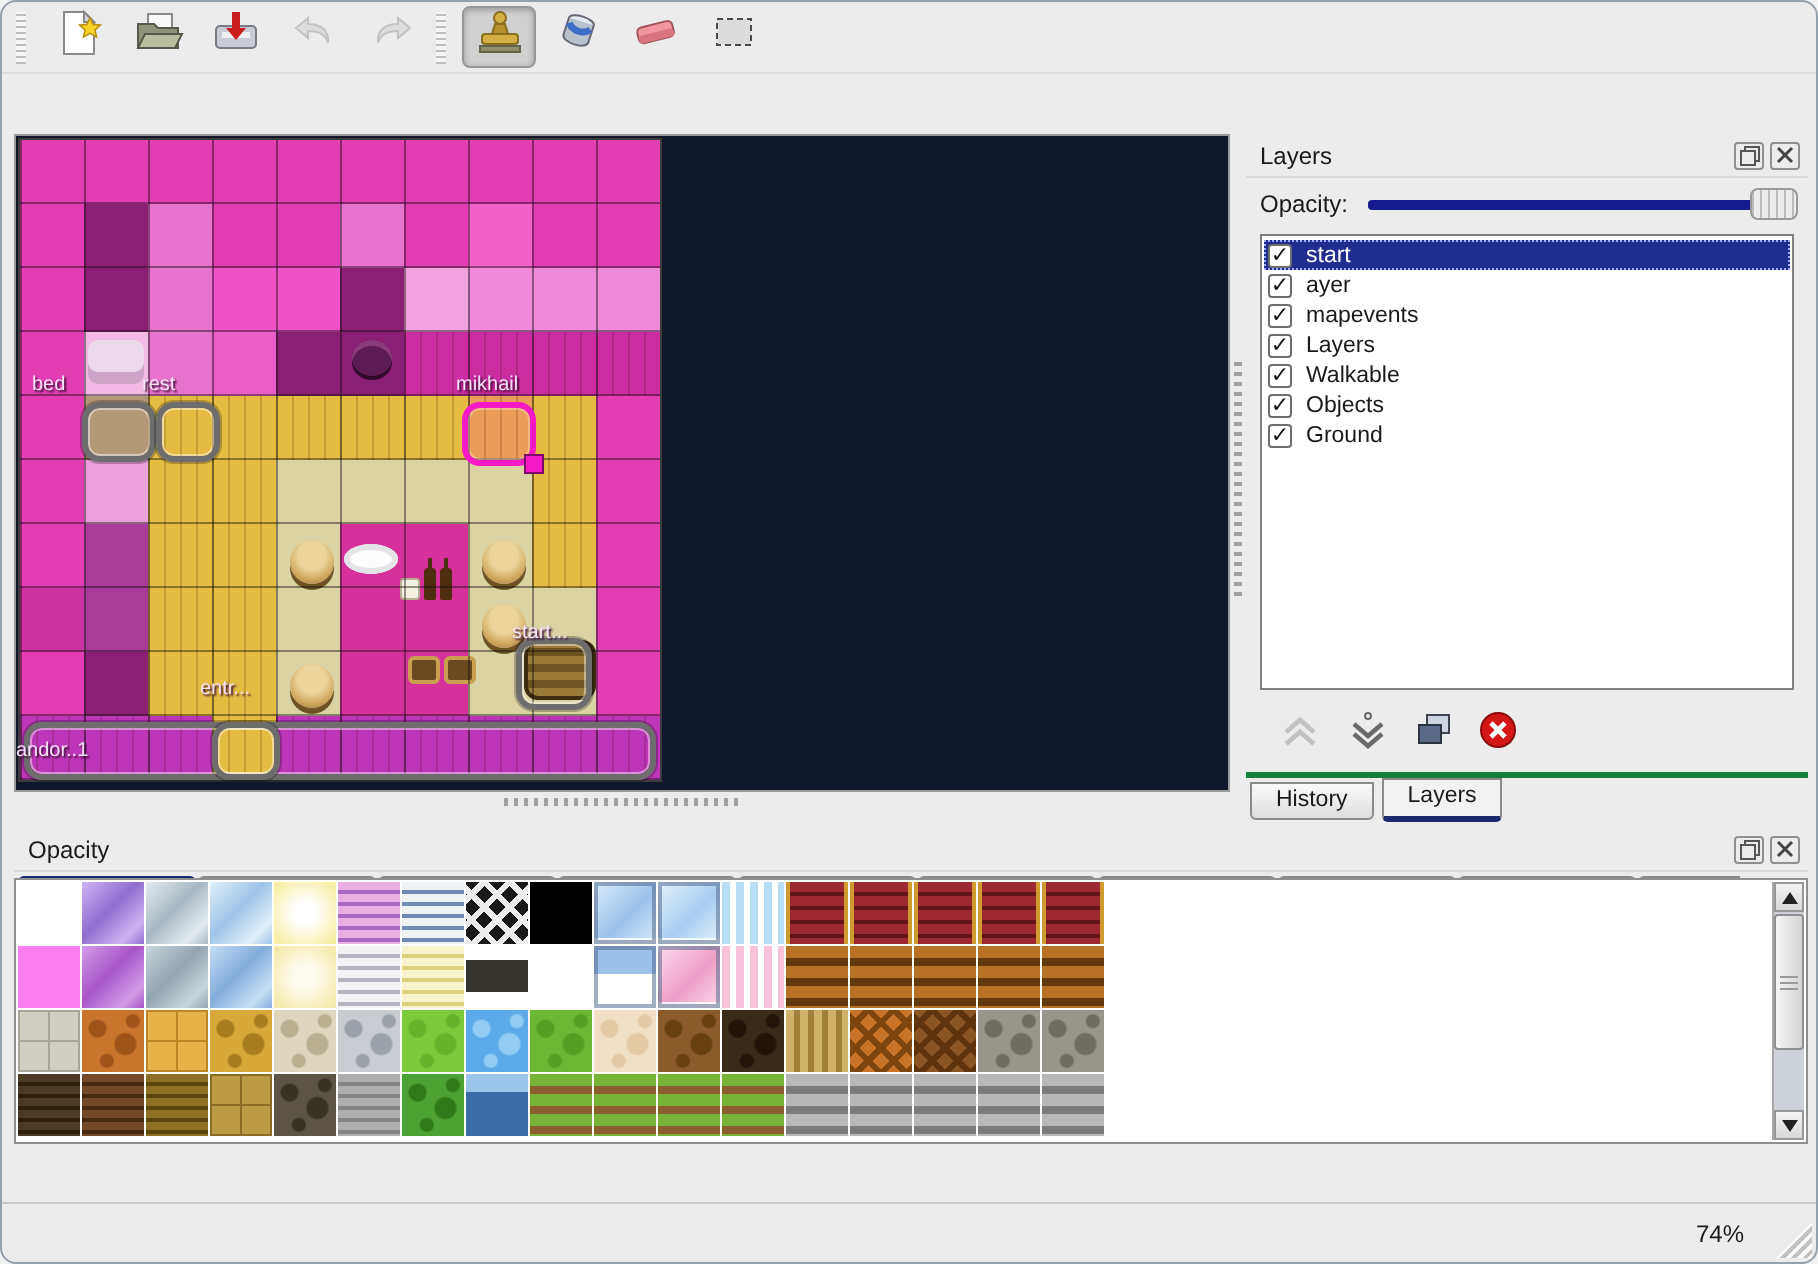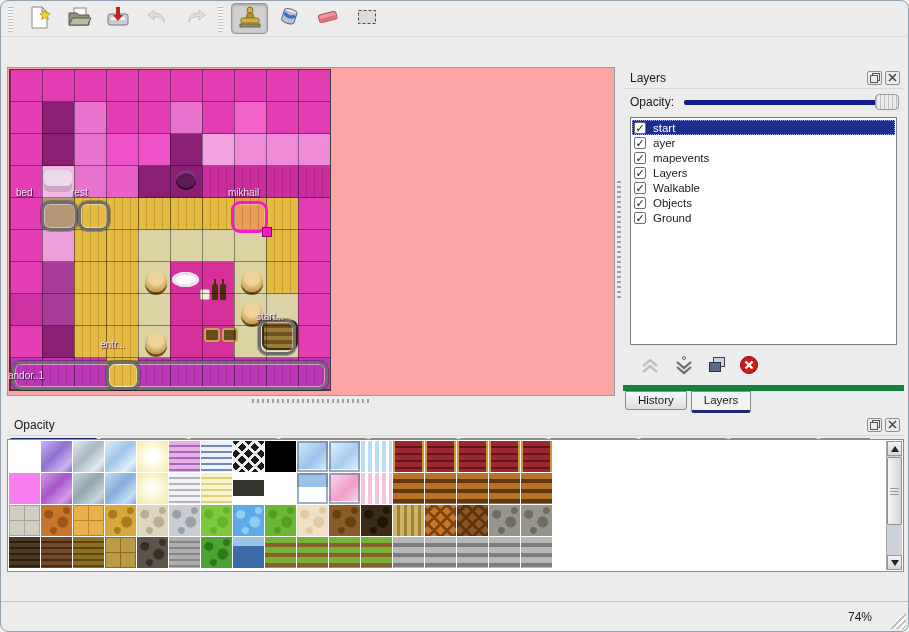--- a/index.html
+++ b/index.html
@@ -10,21 +10,21 @@
   .menubar{height:28px;display:flex;align-items:center;padding-left:8px;}
   .menu-item{padding:5px 10px;font-size:12.5px;cursor:default;}
   .menu-item u{text-decoration:underline;}
   
   .toolbar{height:36px;display:flex;align-items:center;padding-left:4px;border-bottom:1px solid #dcdcdc;}
   .tgrip{width:5px;height:26px;margin:0 7px 0 3px;background:repeating-linear-gradient(0deg,#bdbdbd 0 1px,#f6f6f6 1px 3px);}
   .tbtn{width:37px;height:31px;display:flex;align-items:center;justify-content:center;border-radius:4px;border:1px solid transparent;margin:0 1px;}
   .tbtn.active{background:#d0d0d0;border:1px solid #979797;box-shadow:inset 0 1px 3px rgba(0,0,0,.28);}
   .tbtn.disabled svg{opacity:.5;filter:grayscale(1);}
   
-  .map-area{position:absolute;left:6px;top:66px;width:608px;height:329px;background:#fca5a5;border:1px solid #9a9a9a;overflow:hidden;}
+  .map-area{position:absolute;left:6px;top:66px;width:608px;height:329px;background:#0f172a;border:1px solid #9a9a9a;overflow:hidden;}
   .map-canvas{position:absolute;left:1px;top:1px;width:322px;height:322px;border:1px solid #3c3c3c;background:#c84fb4;}
   .map-tiles{position:absolute;inset:0;display:grid;grid-template-columns:repeat(10,32px);grid-auto-rows:32px;}
   .map-grid{position:absolute;inset:0;pointer-events:none;background-image:
      repeating-linear-gradient(90deg,rgba(10,10,10,.42) 0 1px,transparent 1px 32px),
      repeating-linear-gradient(0deg,rgba(10,10,10,.42) 0 1px,transparent 1px 32px);}
   .obj-rect{position:absolute;border:3px solid #6d6d6d;border-radius:9px;box-shadow:inset 0 0 0 1px rgba(255,255,255,.45),0 0 0 1px rgba(0,0,0,.25);}
   .obj-rect.selected{border-color:#f519c6;box-shadow:inset 0 0 0 1px rgba(255,255,255,.3);}
   .obj-handle{position:absolute;right:-7px;bottom:-7px;width:10px;height:10px;background:#f519c6;border:1px solid #7c0a64;}
   .obj-label{position:absolute;font-size:10px;color:#f3e2f5;text-shadow:1px 1px 1px #3c0b34;white-space:nowrap;pointer-events:none;}
   .deco{position:absolute;}
@@ -48,21 +48,21 @@
   .mini-btn{width:15px;height:14px;margin-left:3px;border:1px solid #8f8f8f;background:#ececec;display:flex;align-items:center;justify-content:center;border-radius:2px;}
   .opacity-row{display:flex;align-items:center;height:26px;padding:0 7px;font-size:12px;}
   .op-track{flex:1;height:5px;margin-left:10px;background:#141b8c;border-radius:2px;position:relative;}
   .op-handle{position:absolute;right:-2px;top:-6px;width:24px;height:16px;border:1px solid #9a9a9a;border-radius:4px;
      background:repeating-linear-gradient(90deg,#bdbdbd 0 1px,#ececec 1px 4px);}
   .layer-list{margin:2px 7px;height:228px;background:#fff;border:1px solid #808080;padding:2px 1px;overflow:hidden;}
   .layer-row{display:flex;align-items:center;height:15px;font-size:11.5px;padding-left:2px;}
   .layer-row.selected{background:#1f2d8e;color:#fff;outline:1px dotted #9fb0ff;outline-offset:-1px;}
   .chk{width:12px;height:12px;background:#fff;border:1px solid #6e6e6e;margin-right:7px;font-size:11px;line-height:10px;text-align:center;color:#111;border-radius:2px;flex:none;}
   .layer-btns{display:flex;align-items:center;gap:12px;padding:8px 0 6px 16px;}
-  .tabbar-s{display:flex;align-items:flex-start;padding-left:2px;border-top:6px solid #15803d;height:25px;}
+  .tabbar-s{display:flex;align-items:center;padding-left:2px;border-top:3px solid #15803d;height:25px;}
   .tab-s{font-size:11.5px;padding:2px 12px 3px;border:1px solid #8a8a8a;background:linear-gradient(#fafafa,#dedede);border-radius:0 0 3px 3px;margin-right:4px;}
   .tab-s.active{background:#f2f2f2;border-bottom:3px solid #1b2a6e;padding-bottom:4px;}
   
   .tilesets-panel{position:absolute;left:6px;top:413px;width:897px;height:185px;}
   .ts-tabbar{position:relative;height:25px;margin-top:2px;}
   .ts-tabs{position:absolute;left:2px;right:34px;top:0;bottom:0;display:flex;overflow:hidden;}
   .ts-tab{flex:none;width:89px;display:flex;align-items:center;justify-content:center;gap:7px;font-size:11.5px;
      border:1px solid #8a8a8a;border-bottom:none;border-radius:3px 3px 0 0;background:linear-gradient(#f1f1f1,#d9d9d9);margin-right:1px;}
   .ts-tab .x{color:#9a9a9a;font-weight:bold;font-size:10px;}
   .ts-tab.active{background:#f4f4f4;border-top:3px solid #1b2a6e;}

